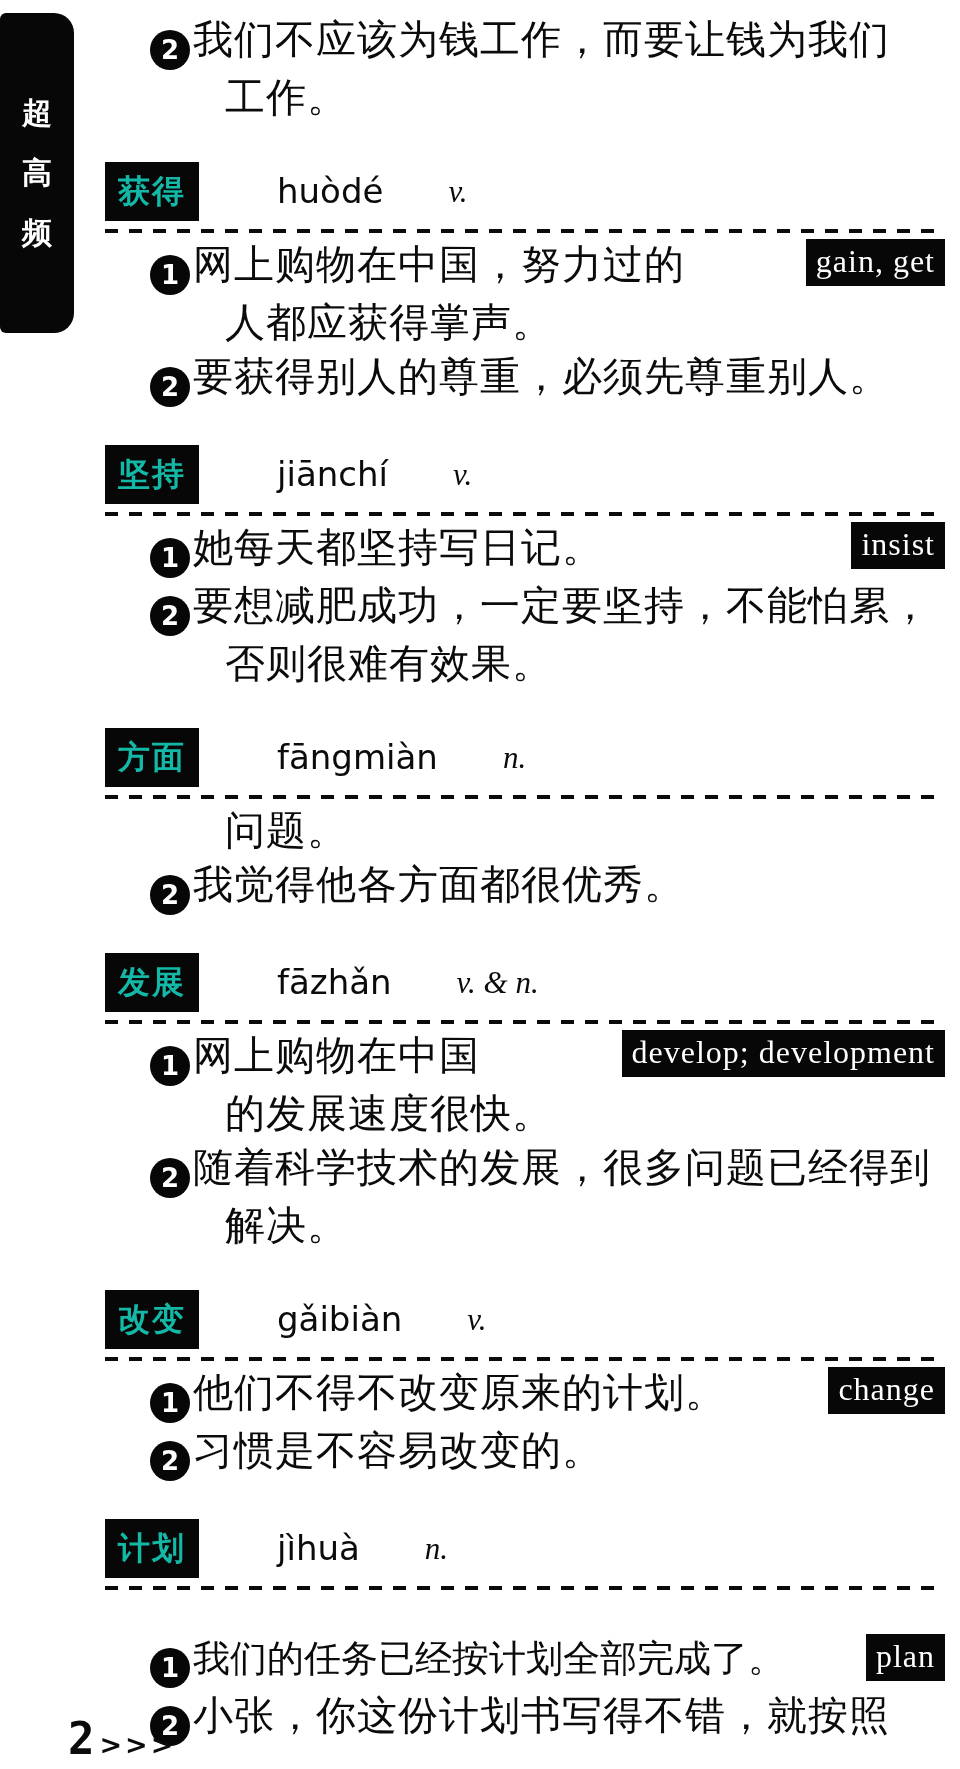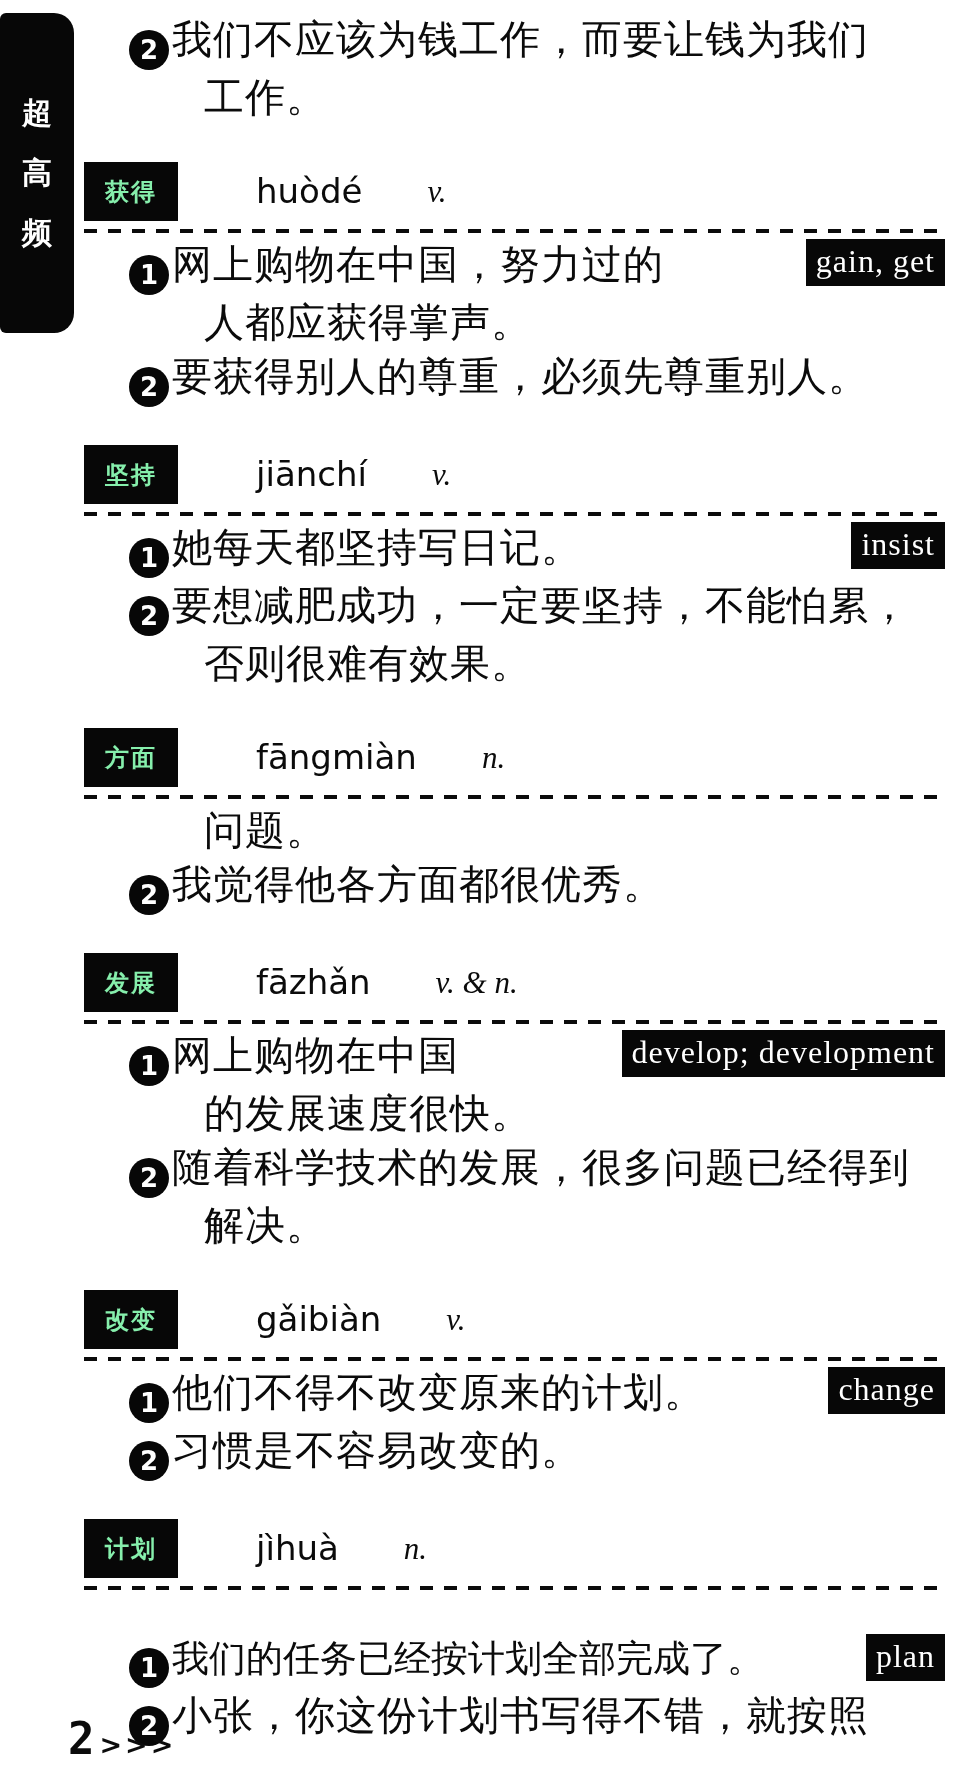--- a/index.html
+++ b/index.html
@@ -23,21 +23,21 @@
     align-items: center; justify-content: center;
     gap: 30px;
   }
   .sidebar-tab .tab-char {
     color: #ffffff;
     font-size: 30px;
     font-weight: 700;
     line-height: 1;
   }
   
-  .content { position: relative; padding: 12px 15px 0 84px; }
+  .content { position: relative; padding: 12px 15px 0 105px; }
 
   .zh {
     font-size: 40px;
     line-height: 54px;
     letter-spacing: 1px;
     white-space: nowrap;
   }
   .zh.tight { font-size: 37px; letter-spacing: 0; margin-top: 42px; }
 
   .ex-row { position: relative; }
@@ -54,24 +54,24 @@
     font-size: 26px; font-weight: 700;
     vertical-align: -6px;
     margin-right: 3px;
     letter-spacing: 0;
   }
 
   .entry { margin-top: 38px; position: relative; }
   .entry-head { display: flex; align-items: center; }
   .headword-box {
     background: #070707;
-    color: #86efac;
+    color: #14b8a6;
     width: 94px; height: 59px;
     display: flex; align-items: center; justify-content: center;
-    font-size: 24px; font-weight: 700;
+    font-size: 32px; font-weight: 700;
     letter-spacing: 2px;
     flex: 0 0 auto;
   }
   .pinyin { margin-left: 78px; font-size: 34px; line-height: 55px; }
   .pos {
     margin-left: 65px;
     font-size: 31px; line-height: 55px;
     font-style: italic;
     font-family: "Liberation Serif", serif;
   }

